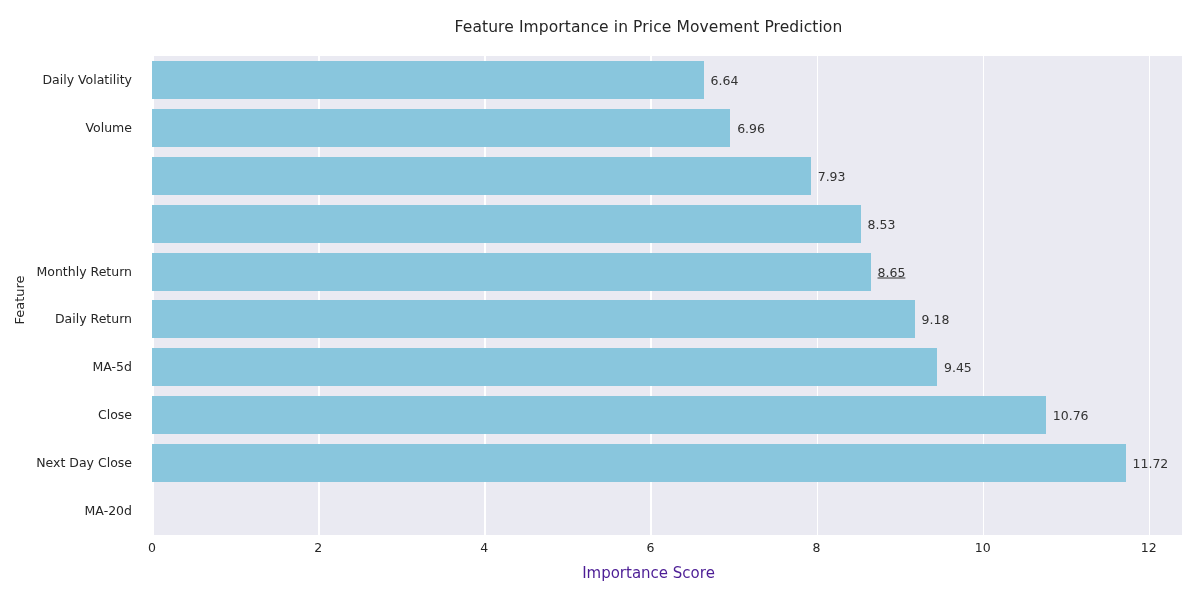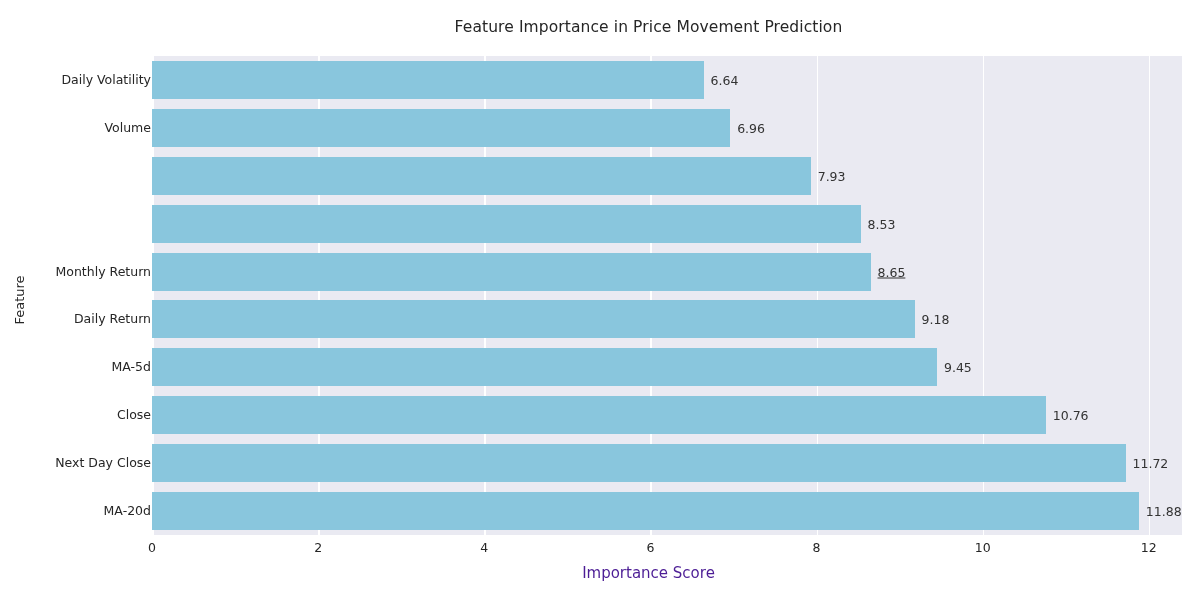--- a/index.html
+++ b/index.html
@@ -89,21 +89,20 @@
     font-size: 12.5px;
     color: #262626;
     white-space: nowrap;
   }
   #ytick-layer {
     position: absolute;
     left: 0;
     top: 56px;
     width: 142px;
     height: 479px;
-    padding-left: 19px;
   }
   #ytick-layer .ytick {
     right: 10px;
     left: auto;
     height: 38px;
     line-height: 38px;
   }
 
   
   #xtick-layer {
@@ -194,24 +193,20 @@
           <div class="bar" title="MA-5d" style="width: 784.96px; background: rgb(137, 198, 221);"></div>
           <div class="bar-value" style="left: 784.96px;">9.45</div>
         </div>
         <div class="bar-row" style="top: 340.25px; width: 1030px;">
           <div class="bar" title="Close" style="width: 893.774px; background: rgb(137, 198, 221);"></div>
           <div class="bar-value" style="left: 893.774px;">10.76</div>
         </div>
         <div class="bar-row" style="top: 388.15px; width: 1030px;">
           <div class="bar" title="Next Day Close" style="width: 973.516px; background: rgb(137, 198, 221);"></div>
           <div class="bar-value" style="left: 973.516px;">11.72</div>
-        </div>
-        <div class="bar-row" style="top: 436.05px; width: 1030px;">
-          <div class="bar" title="MA-20d" style="width: 986.806px; background: rgb(137, 198, 221);"></div>
-          <div class="bar-value" style="left: 986.806px;">11.88</div>
         </div>
       </div>
   </div>
 
   <div id="ytick-layer">
       <div class="ytick" style="top: 4.95px;">Daily Volatility</div>
       <div class="ytick" style="top: 52.85px;">Volume</div>
       <div class="ytick" style="top: 196.55px;">Monthly Return</div>
       <div class="ytick" style="top: 244.45px;">Daily Return</div>
       <div class="ytick" style="top: 292.35px;">MA-5d</div>

